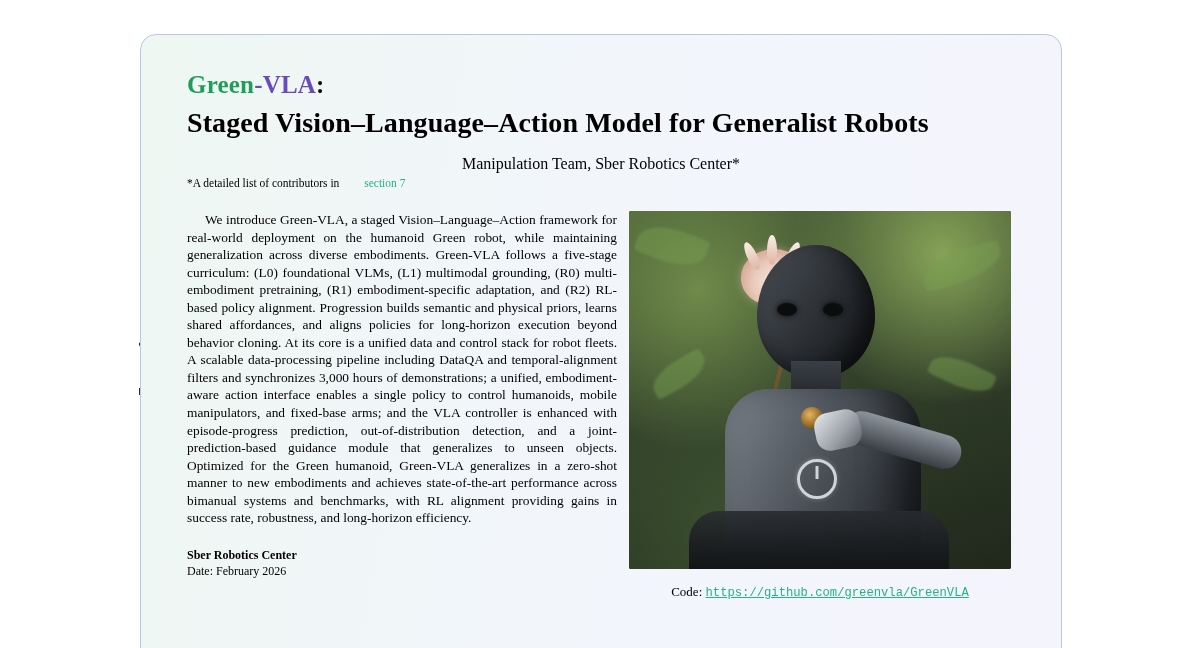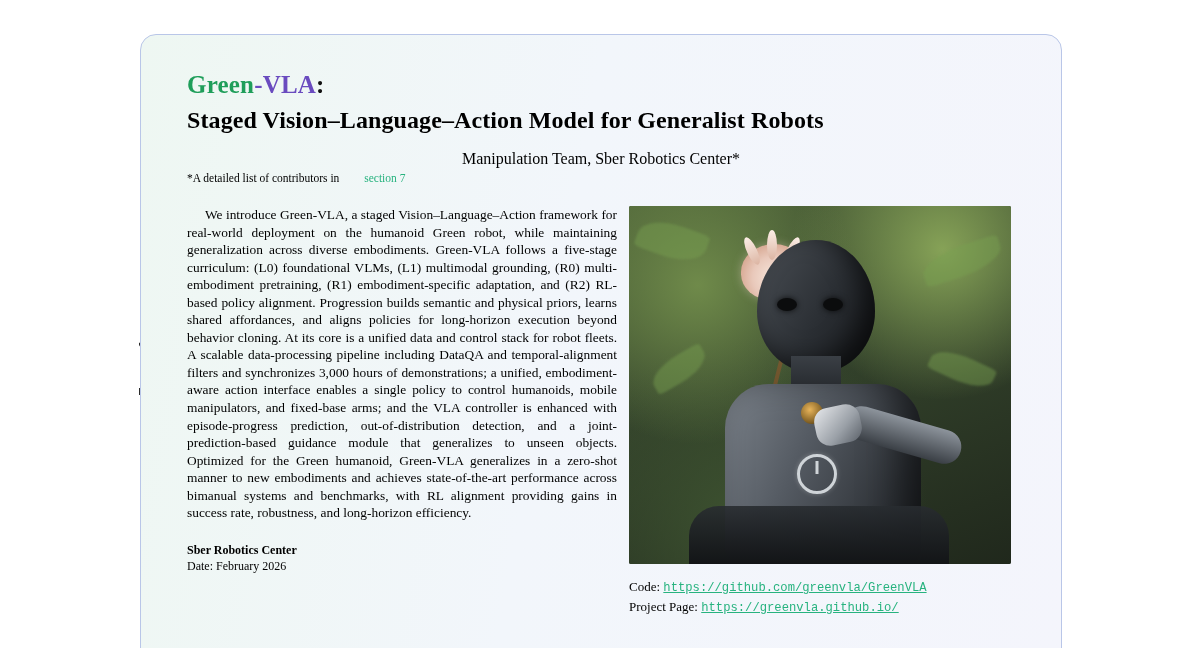--- a/index.html
+++ b/index.html
@@ -59,21 +59,21 @@
     font-size: 25px;
     font-weight: bold;
     letter-spacing: 0.2px;
     margin: 0 0 8px 0;
   }
   .brand-green { color: #1f9e5a; }
   .brand-vla   { color: #6a4bbf; }
   .brand-colon { color: #111111; }
 
   .title-line2 {
-    font-size: 24px;
+    font-size: 28px;
     font-weight: bold;
     margin: 0 0 16px 0;
     letter-spacing: 0.1px;
   }
 
   .authors {
     font-size: 16px;
     margin: 0 0 4px 0;
     text-align: center;
   }
@@ -111,20 +111,21 @@
   .affil-block {
     margin-top: 20px;
     font-size: 12px;
     line-height: 1.35;
   }
   .affil-name { font-weight: bold; }
 
   .col-right {
     width: 382px;
     flex: 0 0 382px;
+    text-align: center;
   }
 
   .figure {
     width: 382px;
     height: 358px;
     border-radius: 2px;
     overflow: hidden;
     position: relative;
     background: #2d3b2c;
   }
@@ -335,22 +336,18 @@
           <div class="fig-emblem"></div>
           <div class="fig-arm"></div>
           <div class="fig-hand"></div>
         </div>
 
         <div class="fig-links">
           <div>
             <span class="label-bold">Code:</span>
             <a class="mono" href="#">https://github.com/greenvla/GreenVLA</a>
           </div>
-          <div>
-            <span class="label-bold">Project Page:</span>
-            <a class="mono" href="#">https://greenvla.github.io/</a>
-          </div>
         </div>
       </div>
 
     </div>
   </div>
 </div>
 
 </body></html>

